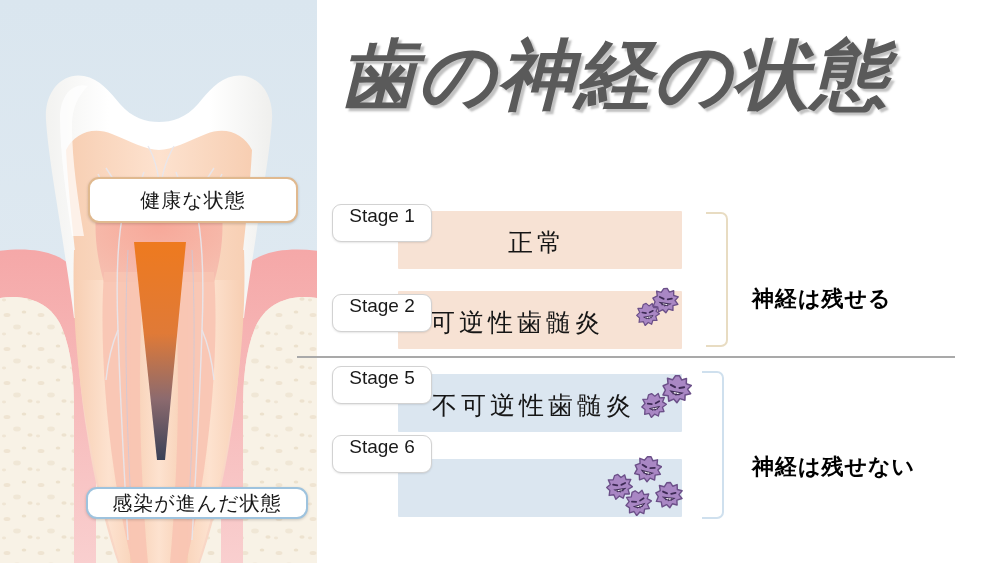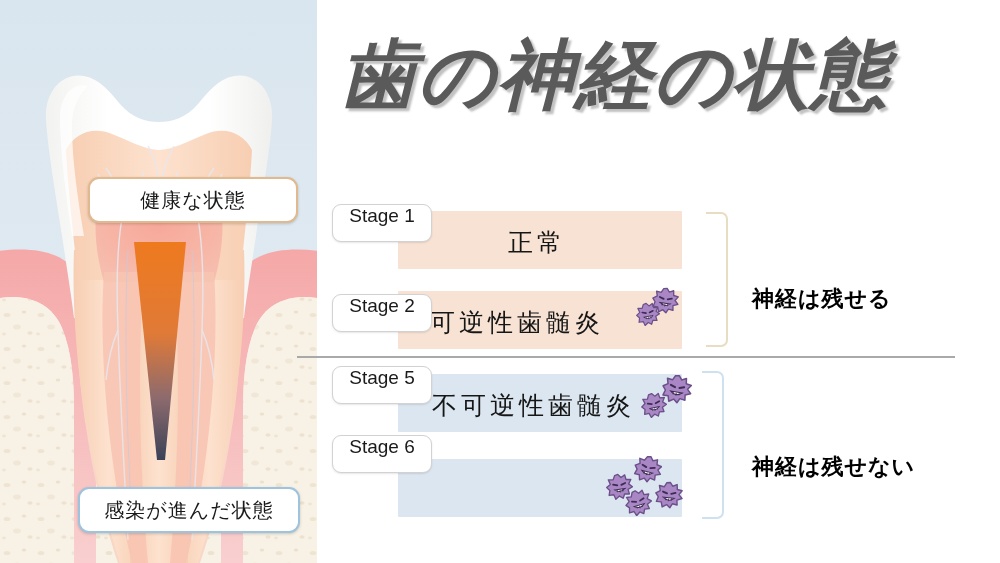--- a/index.html
+++ b/index.html
@@ -35,21 +35,21 @@
     color: #1a1a1a;
     letter-spacing: 1px;
     box-shadow: 0 1px 3px rgba(0,0,0,.18);
     z-index: 6;
   }
   #callout-healthy {
     left: 88px; top: 177px; width: 210px; height: 46px;
     border: 2px solid #e0b98f;
   }
   #callout-infected {
-    left: 78px; top: 487px; width: 222px; height: 46px;
+    left: 86px; top: 487px; width: 222px; height: 32px;
     border: 2px solid #9ec3de;
   }
 
   
   #title {
     position: absolute; left: 296px; top: 30px;
     width: 660px; height: 90px;
     font-size: 76px;
     font-weight: bold;
     font-style: italic;

